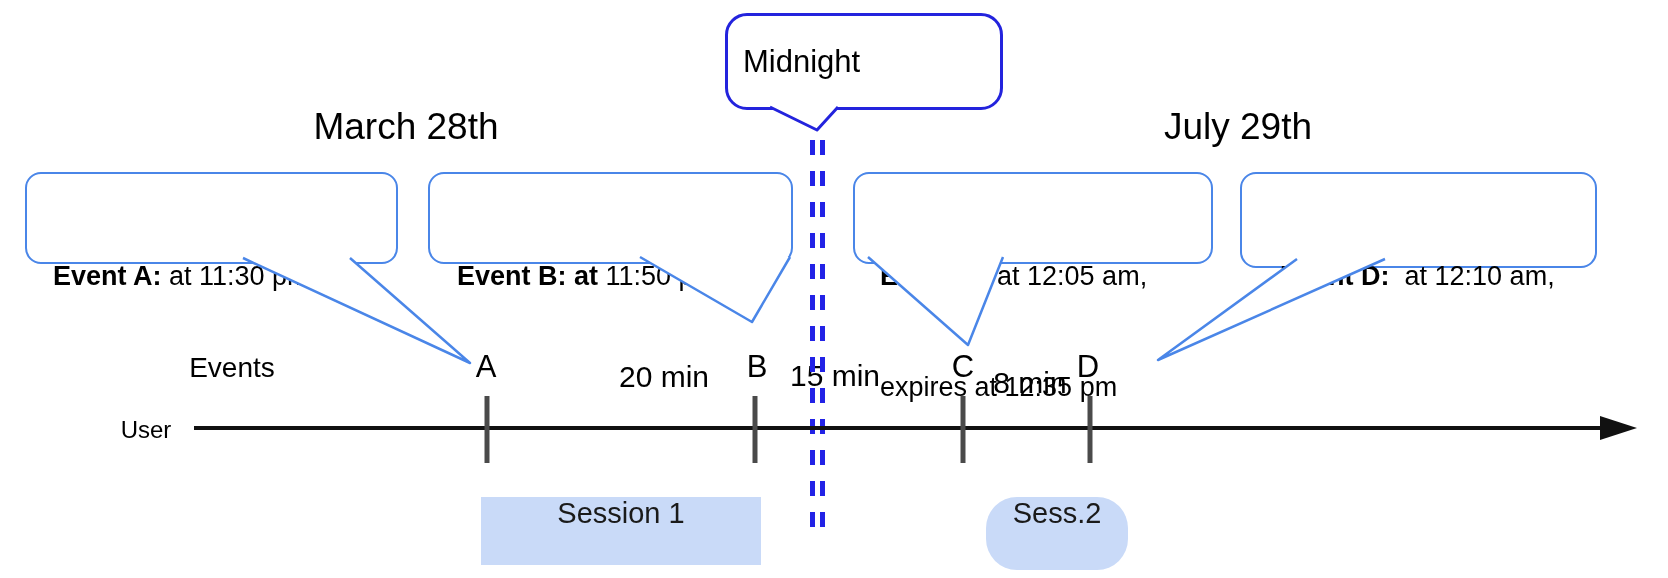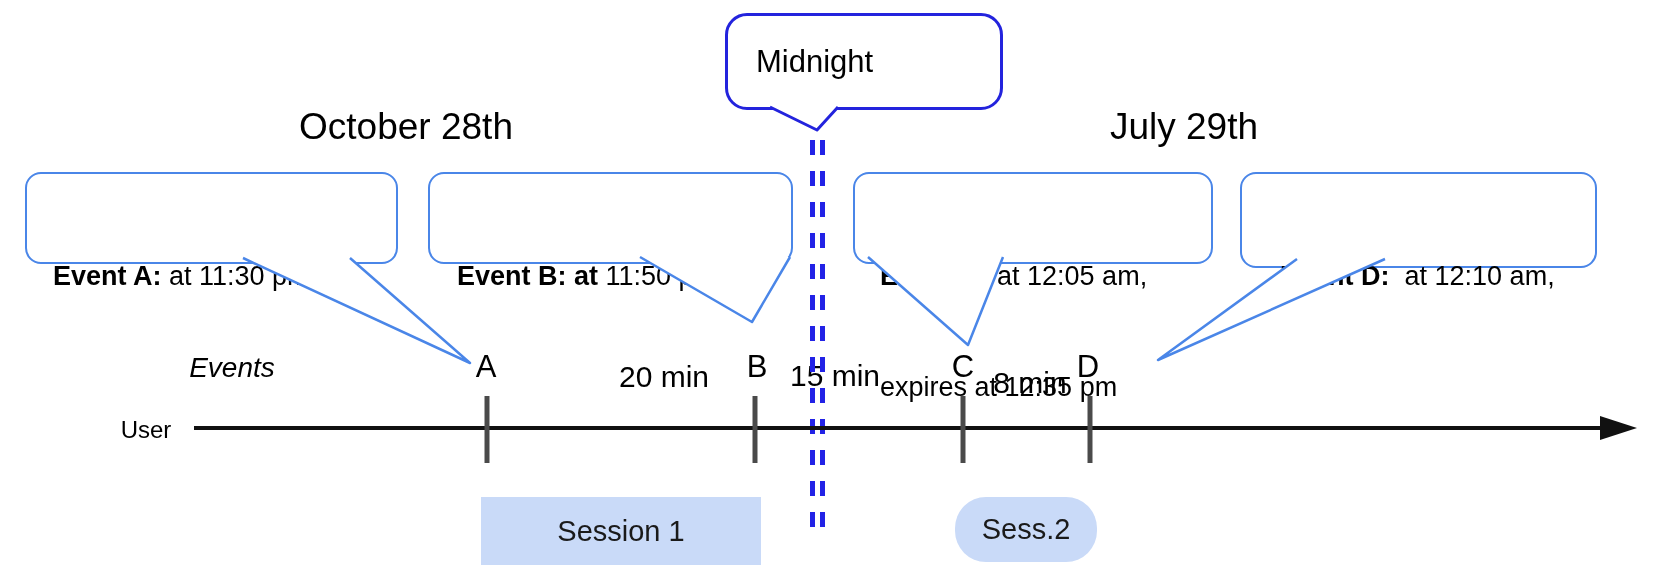--- a/index.html
+++ b/index.html
@@ -2,26 +2,26 @@
 <html><head>
 <meta charset="utf-8">
 <style>
   html,body{margin:0;padding:0;background:#fff;}
   .canvas{
     position:relative;width:1668px;height:578px;background:#ffffff;overflow:hidden;
     font-family:"Liberation Sans", sans-serif;color:#000;
   }
   .date{position:absolute;top:106px;font-size:37px;transform:translateX(-50%);white-space:nowrap;}
   .date.left{left:406px;}
-  .date.right{left:1184px;text-align:center;}
+  .date.right{left:1238px;text-align:center;}
 
   .midnight-bubble{
     position:absolute;left:725px;top:13px;width:278px;height:97px;box-sizing:border-box;
     border:3px solid #2323dd;border-radius:22px;background:#fff;
-    display:flex;align-items:center;padding-left:28px;font-size:31px;
+    display:flex;align-items:center;padding-left:15px;font-size:31px;
   }
 
   .bubble{
     position:absolute;box-sizing:border-box;background:#fff;
     border:2.5px solid #4a86e8;border-radius:16px;
     font-size:27px;line-height:37px;padding-top:10px;white-space:pre-wrap;
   }
   .bubble.a{left:25px;top:172px;width:373px;height:92px;padding-left:26px;}
   .bubble.b{left:428px;top:172px;width:365px;height:92px;padding-left:27px;}
   .bubble.c{left:853px;top:172px;width:360px;height:92px;padding-left:25px;}
@@ -31,38 +31,38 @@
   .tl-a{left:486px;top:367px;}
   .tl-b{left:757px;top:367px;}
   .tl-c{left:963px;top:367px;}
   .tl-d{left:1088px;top:367px;}
 
   .interval{position:absolute;transform:translate(-50%,-50%);font-size:30px;white-space:nowrap;}
   .iv-1{left:664px;top:377px;}
   .iv-2{left:835px;top:376px;}
   .iv-3{left:1030px;top:383px;}
 
-  .events-label{position:absolute;left:232px;top:368px;transform:translate(-50%,-50%);font-size:28px;font-style:italic;}
+  .events-label{position:absolute;left:232px;top:368px;transform:translate(-50%,-50%);font-size:28px;}
   .user-label{position:absolute;left:146px;top:430px;transform:translate(-50%,-50%);font-size:24px;}
 
   .session{
-    position:absolute;background:#c9daf8;display:flex;align-items:center;justify-content:center;
+    position:absolute;background:#c9daf8;display:flex;align-items:flex-start;justify-content:center;
     font-size:29px;color:#1a1a1a;
   }
   .session.s1{left:481px;top:497px;width:280px;height:68px;}
-  .session.s2{left:955px;top:497px;width:142px;height:65px;border-radius:31px;}
+  .session.s2{left:986px;top:497px;width:142px;height:73px;border-radius:31px;}
 
   .overlay{position:absolute;left:0;top:0;width:1668px;height:578px;pointer-events:none;}
 </style>
 </head>
 <body>
 
 <div class="canvas">
 
-  <div class="date left">October 28th</div>
+  <div class="date left">March 28th</div>
   <div class="date right">July 29th</div>
 
   <div class="midnight-bubble">
     <span>Midnight</span>
   </div>
 
   <div class="bubble a">
     <div><b>Event A:</b><span> at 11:30 pm,</span></div>
   </div>
 

